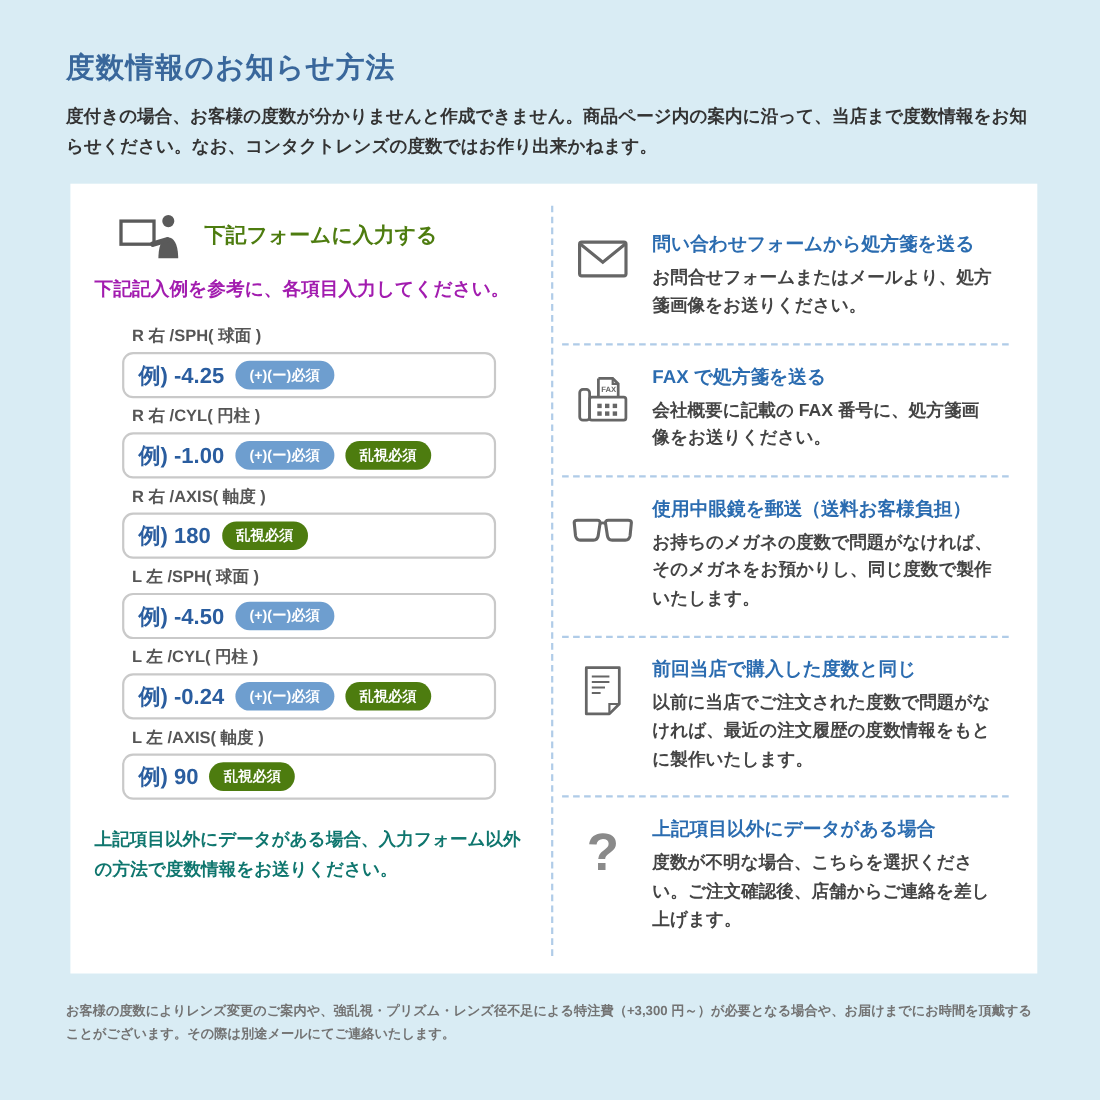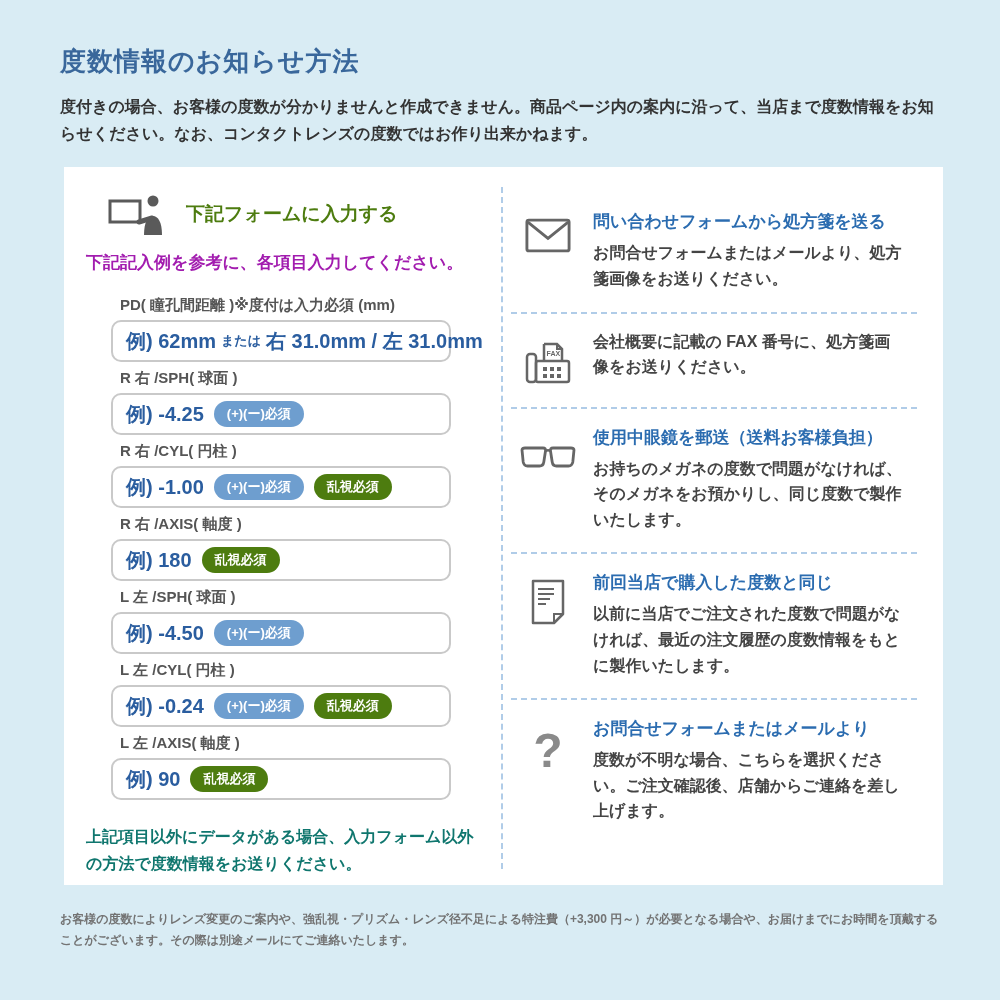--- a/index.html
+++ b/index.html
@@ -62,28 +62,20 @@
             <path d="M36,42 C36,29 40,23 45,23 C50,23 54,29 54,42 Z" fill="#5a5a5a"></path>
             <path d="M44,25 L31,29" stroke="#5a5a5a" stroke-width="5" stroke-linecap="round"></path>
           </svg>
         </span>
         <span class="hdr-title">下記フォームに入力する</span>
       </div>
       <p class="form-subtitle">下記記入例を参考に、各項目入力してください。</p>
 
       <div class="fields">
 
-        <div>
-          <div class="field-label">PD( 瞳孔間距離 )※度付は入力必須 (mm)</div>
-          <div class="field-box">
-            <span class="ex">例) 62mm</span>
-            <span class="ex-small">または</span>
-            <span class="ex">右 31.0mm / 左 31.0mm</span>
-          </div>
-        </div>
 
         <div>
           <div class="field-label">R 右 /SPH( 球面 )</div>
           <div class="field-box">
             <span class="ex">例) -4.25</span>
             <span class="badge badge-blue">(+)(ー)必須</span>
           </div>
         </div>
 
         <div>
@@ -162,20 +154,21 @@
             <rect x="12" y="22" width="33" height="21" rx="2" fill="none" stroke="#666" stroke-width="2.5"></rect>
             <rect x="19" y="28" width="4" height="4" fill="#666"></rect>
               <rect x="26" y="28" width="4" height="4" fill="#666"></rect>
               <rect x="33" y="28" width="4" height="4" fill="#666"></rect>
             <rect x="19" y="35" width="4" height="4" fill="#666"></rect>
               <rect x="26" y="35" width="4" height="4" fill="#666"></rect>
               <rect x="33" y="35" width="4" height="4" fill="#666"></rect>
           </svg>
         </div>
         <div class="method-text">
+          <div class="method-title">FAX で処方箋を送る</div>
           <div class="method-body">会社概要に記載の FAX 番号に、処方箋画像をお送りください。</div>
         </div>
       </div>
       <hr class="divider-h">
 
       <div class="method-row">
         <div class="method-icon" style="padding-top:22px;">
           <svg width="58" height="23" viewBox="0 0 58 23">
             <path d="M3,4 Q3,2 6,2 L24,2 Q27,2 26.5,5 L24.8,16 Q24.2,20 20.5,20 L8.5,20 Q5,20 4.2,16 Z" fill="none" stroke="#666" stroke-width="2.8"></path>
             <path d="M55,4 Q55,2 52,2 L34,2 Q31,2 31.5,5 L33.2,16 Q33.8,20 37.5,20 L49.5,20 Q53,20 53.8,16 Z" fill="none" stroke="#666" stroke-width="2.8"></path>
@@ -202,21 +195,21 @@
           <div class="method-body">以前に当店でご注文された度数で問題がなければ、最近の注文履歴の度数情報をもとに製作いたします。</div>
         </div>
       </div>
       <hr class="divider-h">
 
       <div class="method-row">
         <div class="method-icon">
           <span class="q-glyph">?</span>
         </div>
         <div class="method-text">
-          <div class="method-title">お問合せフォームまたはメールより</div>
+          <div class="method-title">上記項目以外にデータがある場合</div>
           <div class="method-body">度数が不明な場合、こちらを選択ください。ご注文確認後、店舗からご連絡を差し上げます。</div>
         </div>
       </div>
 
     </div>
   </div>
 
   <p class="footer">お客様の度数によりレンズ変更のご案内や、強乱視・プリズム・レンズ径不足による特注費（+3,300 円～）が必要となる場合や、お届けまでにお時間を頂戴することがございます。その際は別途メールにてご連絡いたします。</p>
 </div>
 

